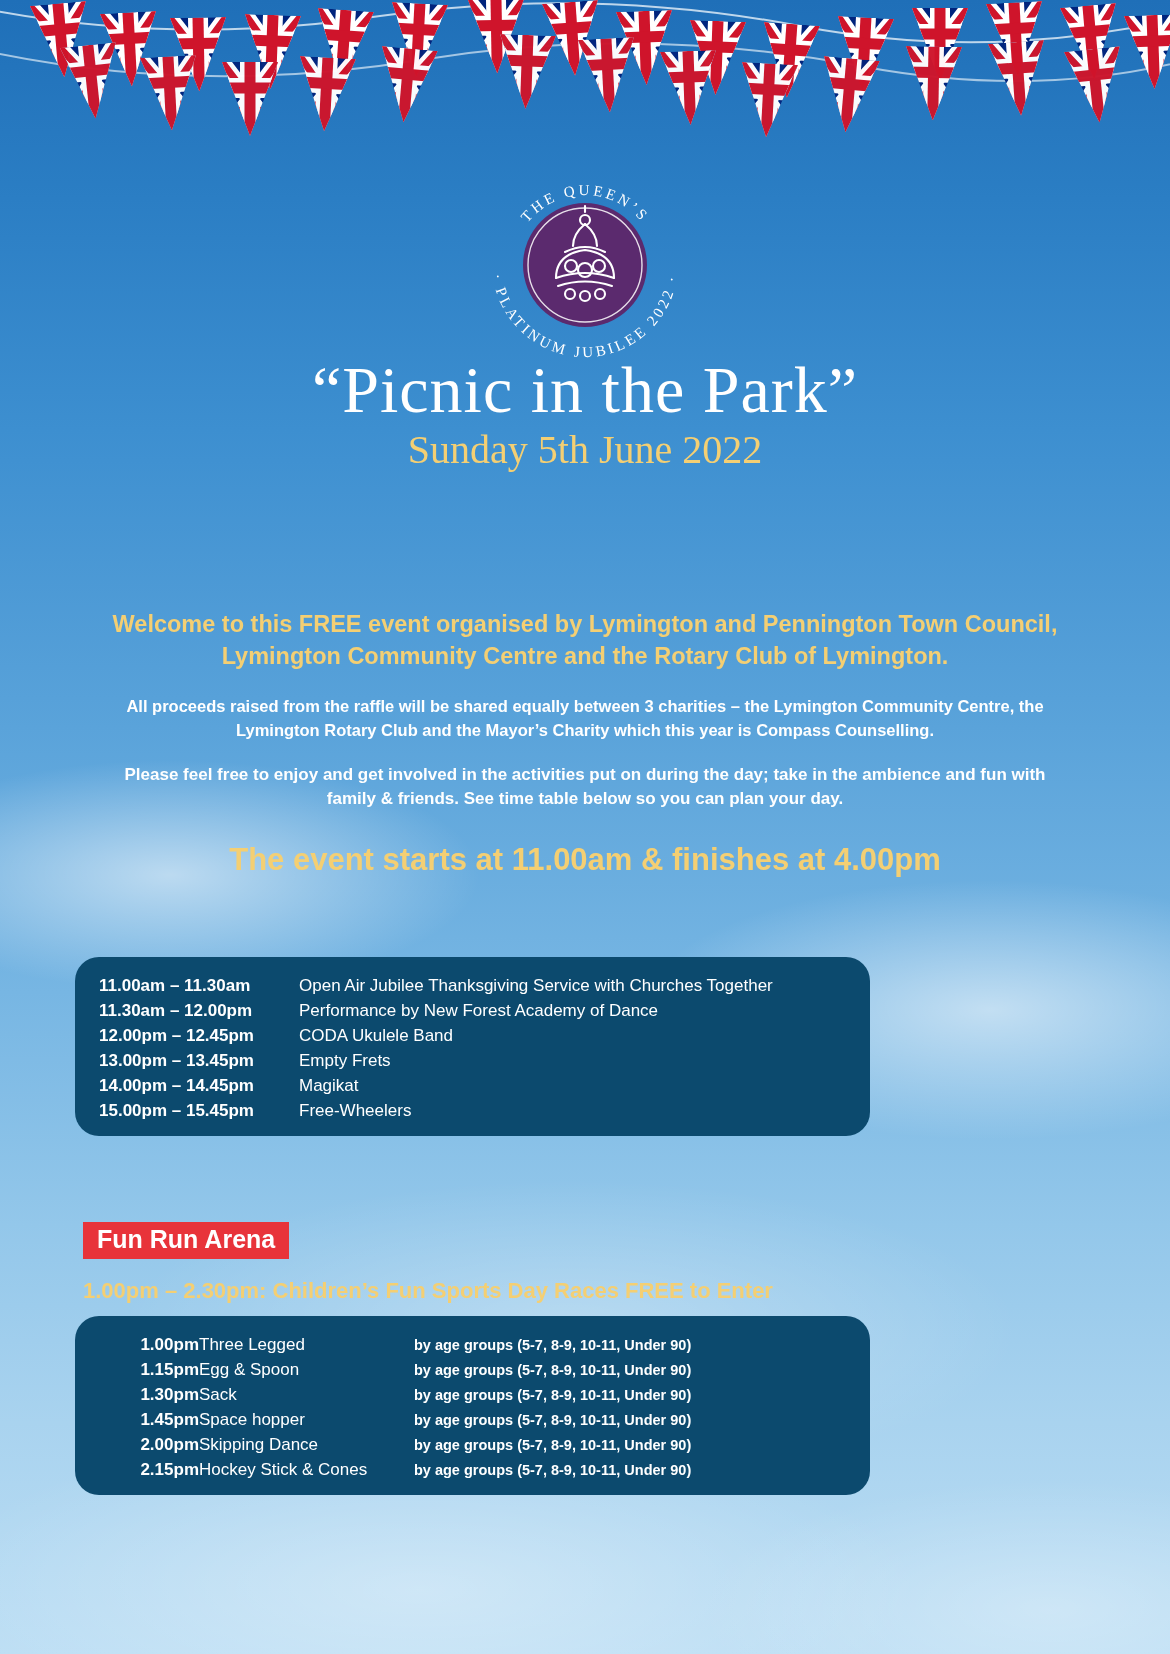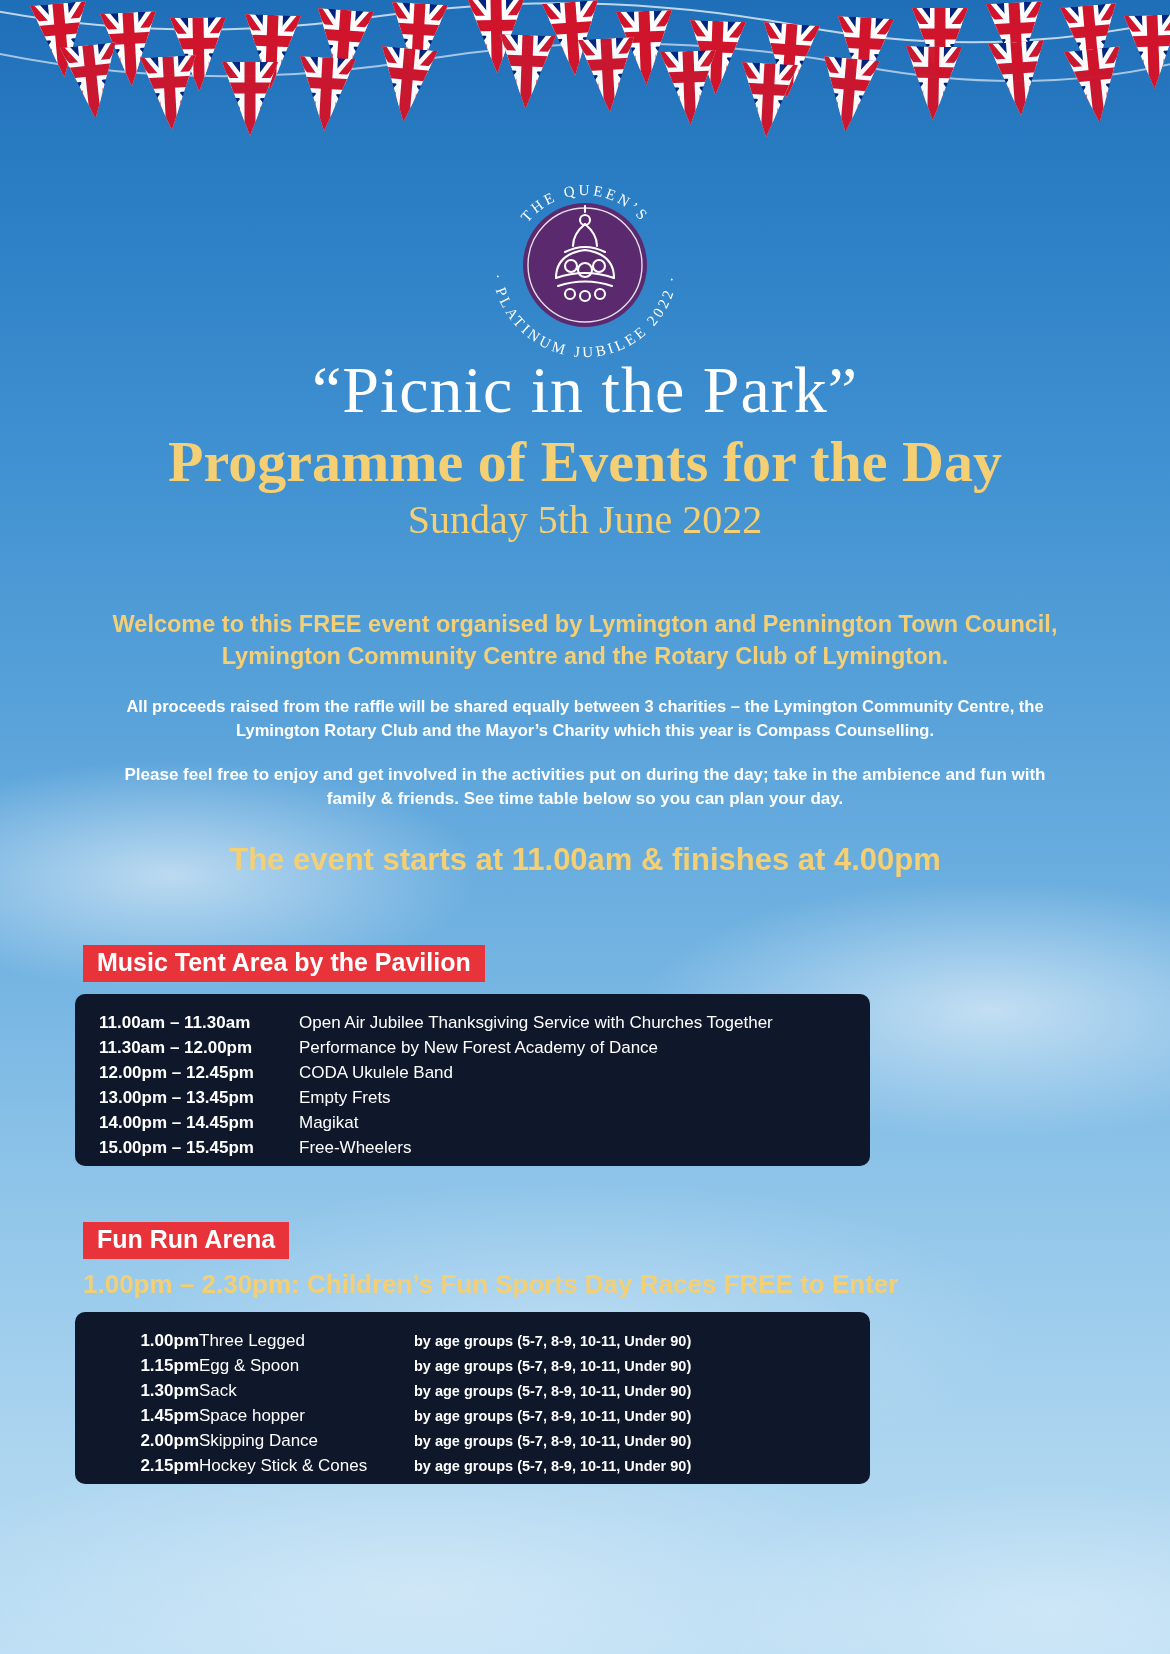--- a/index.html
+++ b/index.html
@@ -108,42 +108,42 @@
     display: inline-block;
     background: #e8333a;
     color: #ffffff;
     font-size: 25px;
     font-weight: bold;
     padding: 5px 14px 7px 14px;
     line-height: 1;
   }
 
   .panel {
-    background: #0f172a;
-    border-radius: 10px;
-    padding: 16px 24px 6px 24px;
+    background: #0c4a6e;
+    border-radius: 24px;
+    padding: 16px 24px 13px 24px;
   }
 
   .row { display: flex; align-items: baseline; line-height: 1.0; padding: 4px 0; }
   .row .time { color: #ffffff; font-size: 17px; font-weight: bold; }
   .row .what { color: #ffffff; font-size: 17px; font-weight: normal; }
   .row .note { color: #ffffff; font-size: 14.5px; font-weight: bold; }
 
   
   #music-block { position: absolute; left: 75px; top: 945px; width: 1020px; }
   #music-block .panel { width: 795px; }
   #music-block .row .time { width: 200px; }
 
   
   #funrun-block { position: absolute; left: 75px; top: 1222px; width: 1020px; }
   .funrun-line {
     color: #f4cf73;
-    font-size: 26px;
-    font-weight: bold;
-    margin: 10px 0 12px 8px;
+    font-size: 22px;
+    font-weight: bold;
+    margin: 19px 0 12px 8px;
   }
   #funrun-block .panel { width: 795px; }
   #funrun-block .row .time { width: 100px; text-align: right; }
   #funrun-block .row .what { width: 215px; }
 
   .sec-label-wrap { margin-left: 8px; }
 </style>
 </head>
 <body>
 
@@ -248,35 +248,31 @@
       </text>
       <text>
         <textPath href="#botarc" startOffset="50%" text-anchor="middle">· PLATINUM JUBILEE 2022 ·</textPath>
       </text>
     </g>
   </svg>
 </div>
 
 <div class="titles">
   <div class="title-main">“Picnic in the Park”</div>
-  <div class="title-sub">Programme of Events for the Day</div>
   <div class="title-date">Sunday 5th June 2022</div>
 </div>
 
 <div class="intro">
   <div class="welcome">Welcome to this FREE event organised by Lymington and Pennington Town Council, Lymington Community Centre and the Rotary Club of Lymington.</div>
   <div class="proceeds">All proceeds raised from the raffle will be shared equally between 3 charities – the Lymington Community Centre, the Lymington Rotary Club and the Mayor’s Charity which this year is Compass Counselling.</div>
   <div class="enjoy">Please feel free to enjoy and get involved in the activities put on during the day; take in the ambience and fun with family &amp; friends. See time table below so you can plan your day.</div>
   <div class="starts">The event starts at 11.00am &amp; finishes at 4.00pm</div>
 </div>
 
 <div id="music-block">
-  <div class="sec-label-wrap">
-    <span class="sec-label">Music Tent Area by the Pavilion</span>
-  </div>
   <div class="panel" style="margin-top:12px;">
     <div class="row">
       <span class="time">11.00am – 11.30am</span>
       <span class="what">Open Air Jubilee Thanksgiving Service with Churches Together</span>
     </div>
     <div class="row">
       <span class="time">11.30am – 12.00pm</span>
       <span class="what">Performance by New Forest Academy of Dance</span>
     </div>
     <div class="row">

